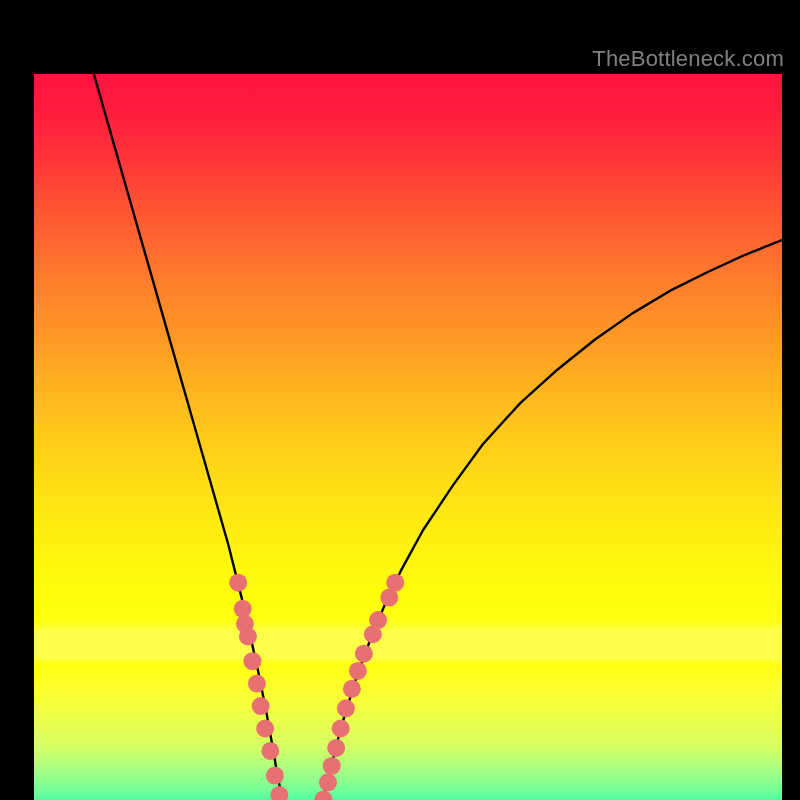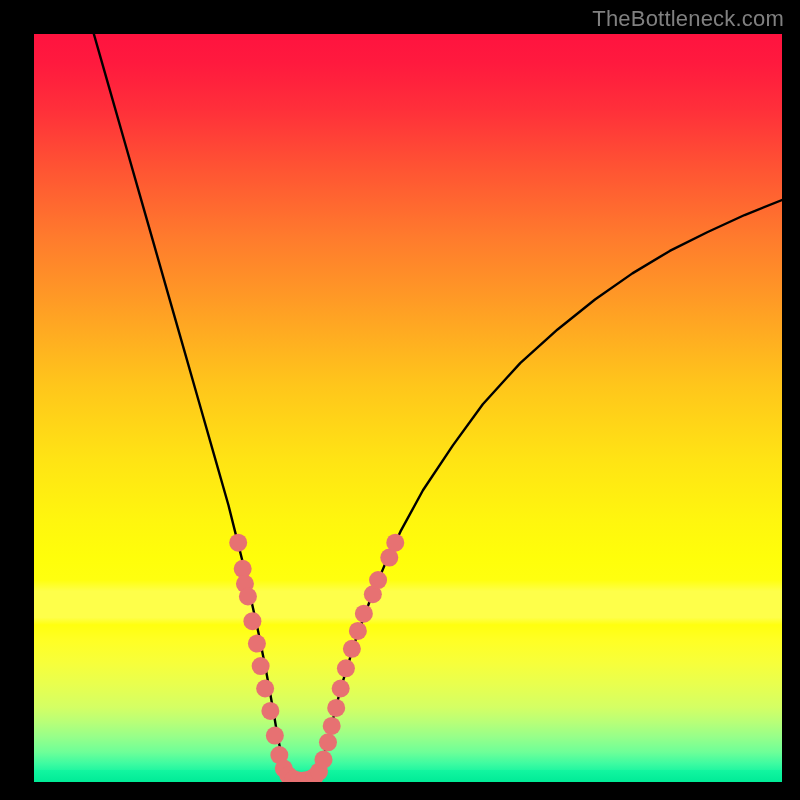--- a/index.html
+++ b/index.html
@@ -8,20 +8,21 @@
     width: 800px;
     height: 800px;
     background: #000;
     overflow: hidden;
     font-family: Arial, Helvetica, sans-serif;
   }
   .frame {
     position: absolute;
     inset: 0;
     background: #000;
+    margin-top: 40px;
   }
   .plot-area {
     position: absolute;
     left: 34px;
     top: 34px;
     width: 748px;
     height: 748px;
     overflow: hidden;
   }
   .gradient {

